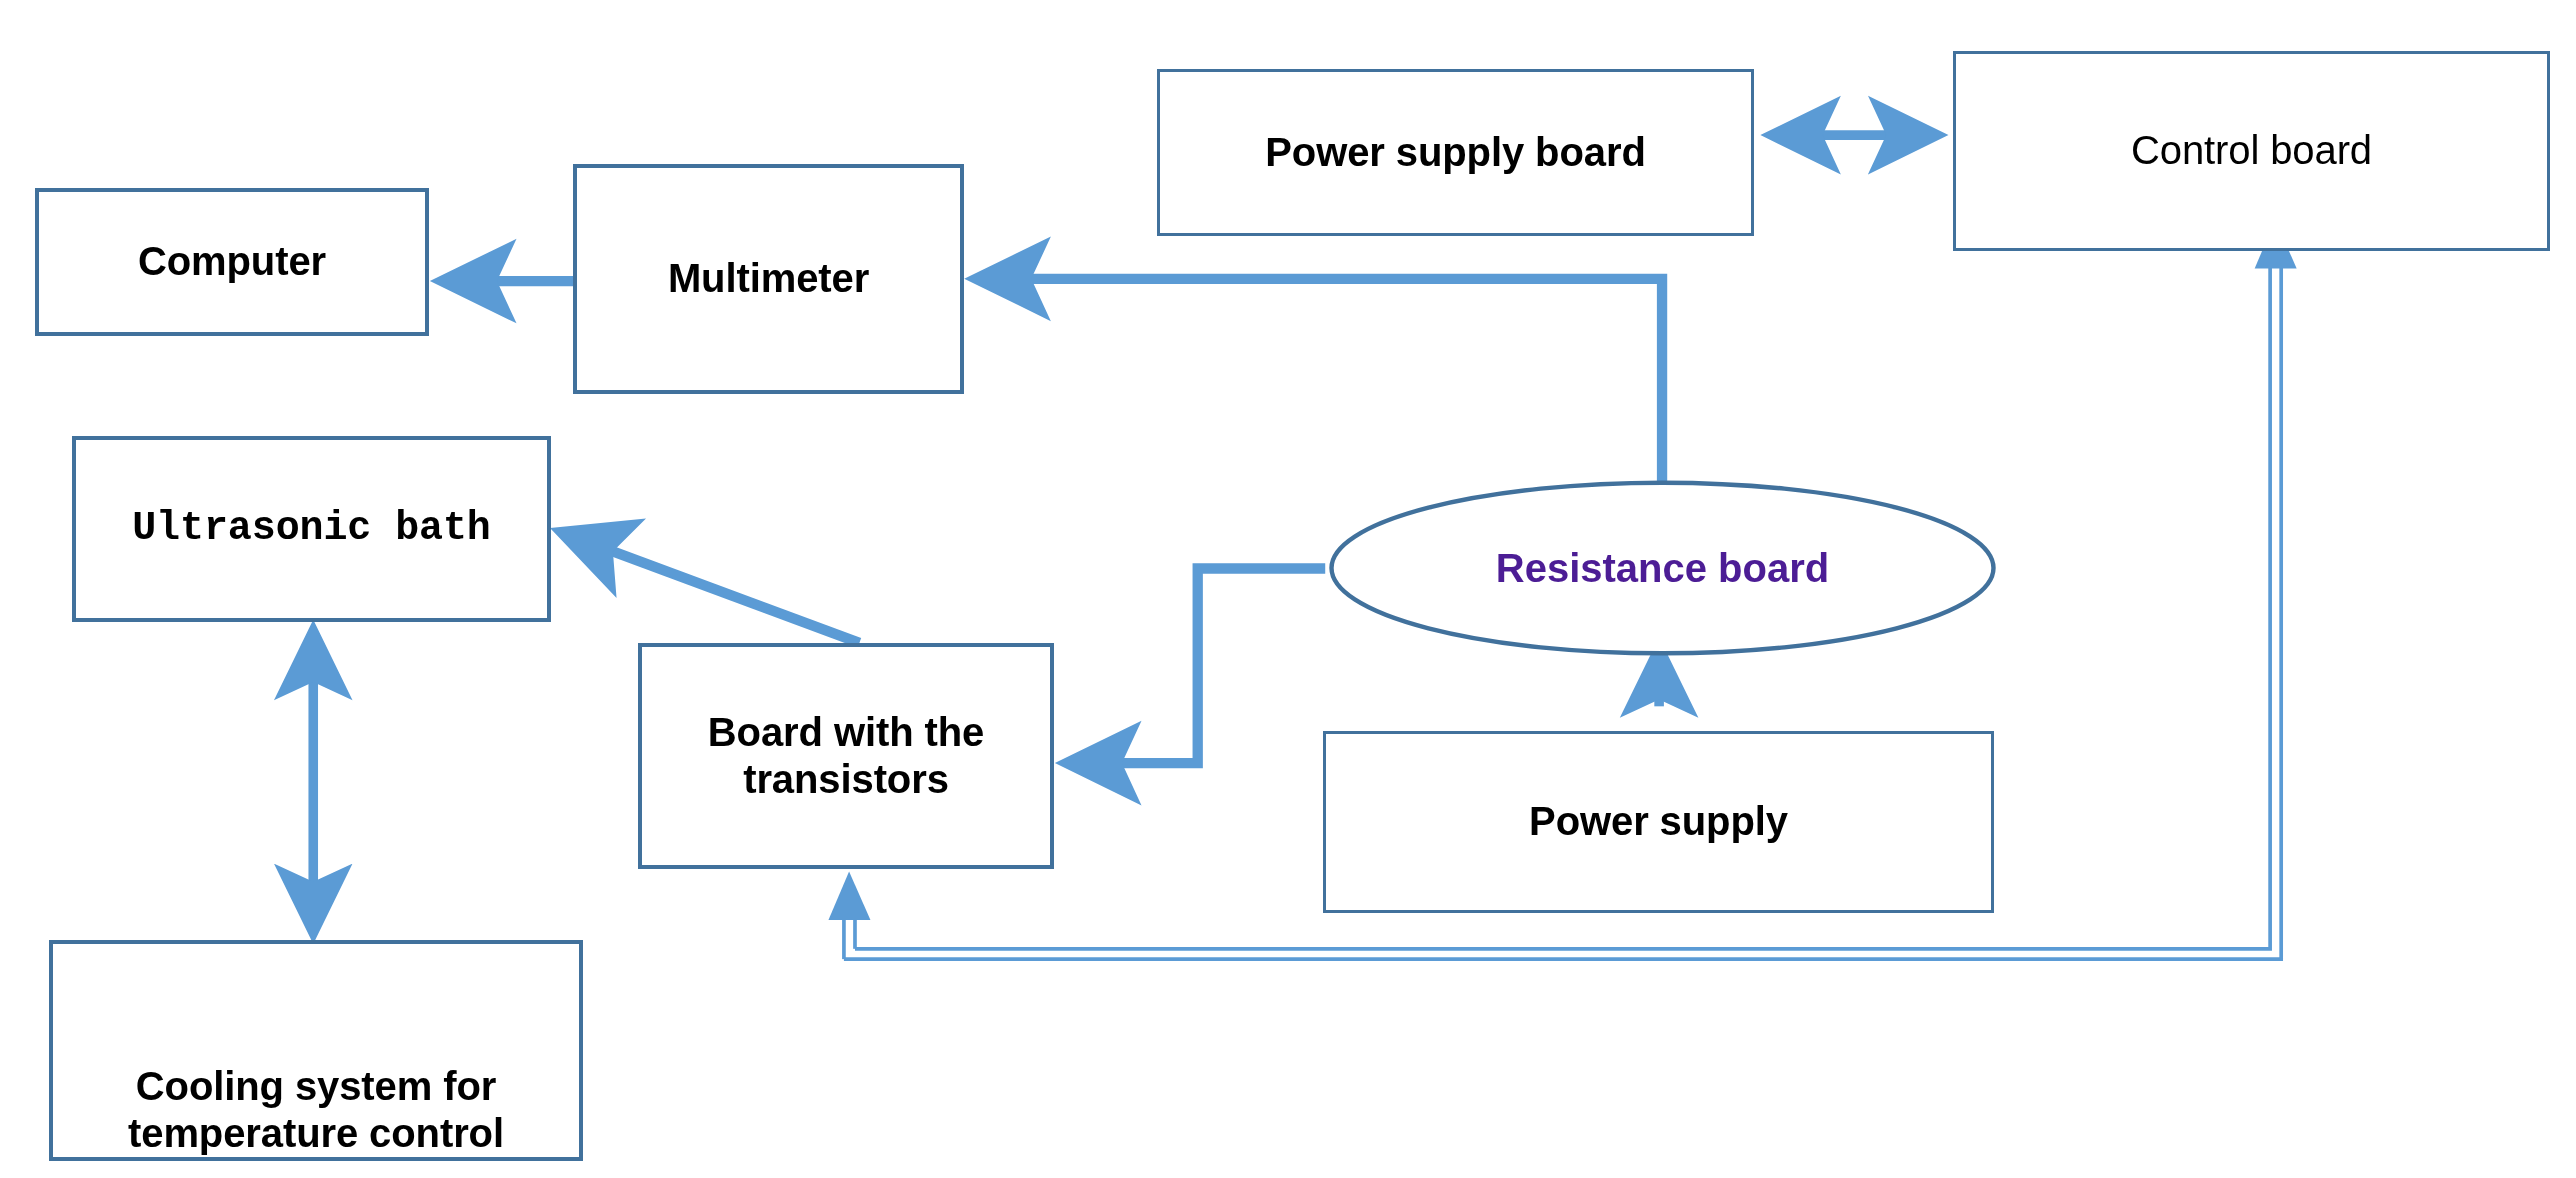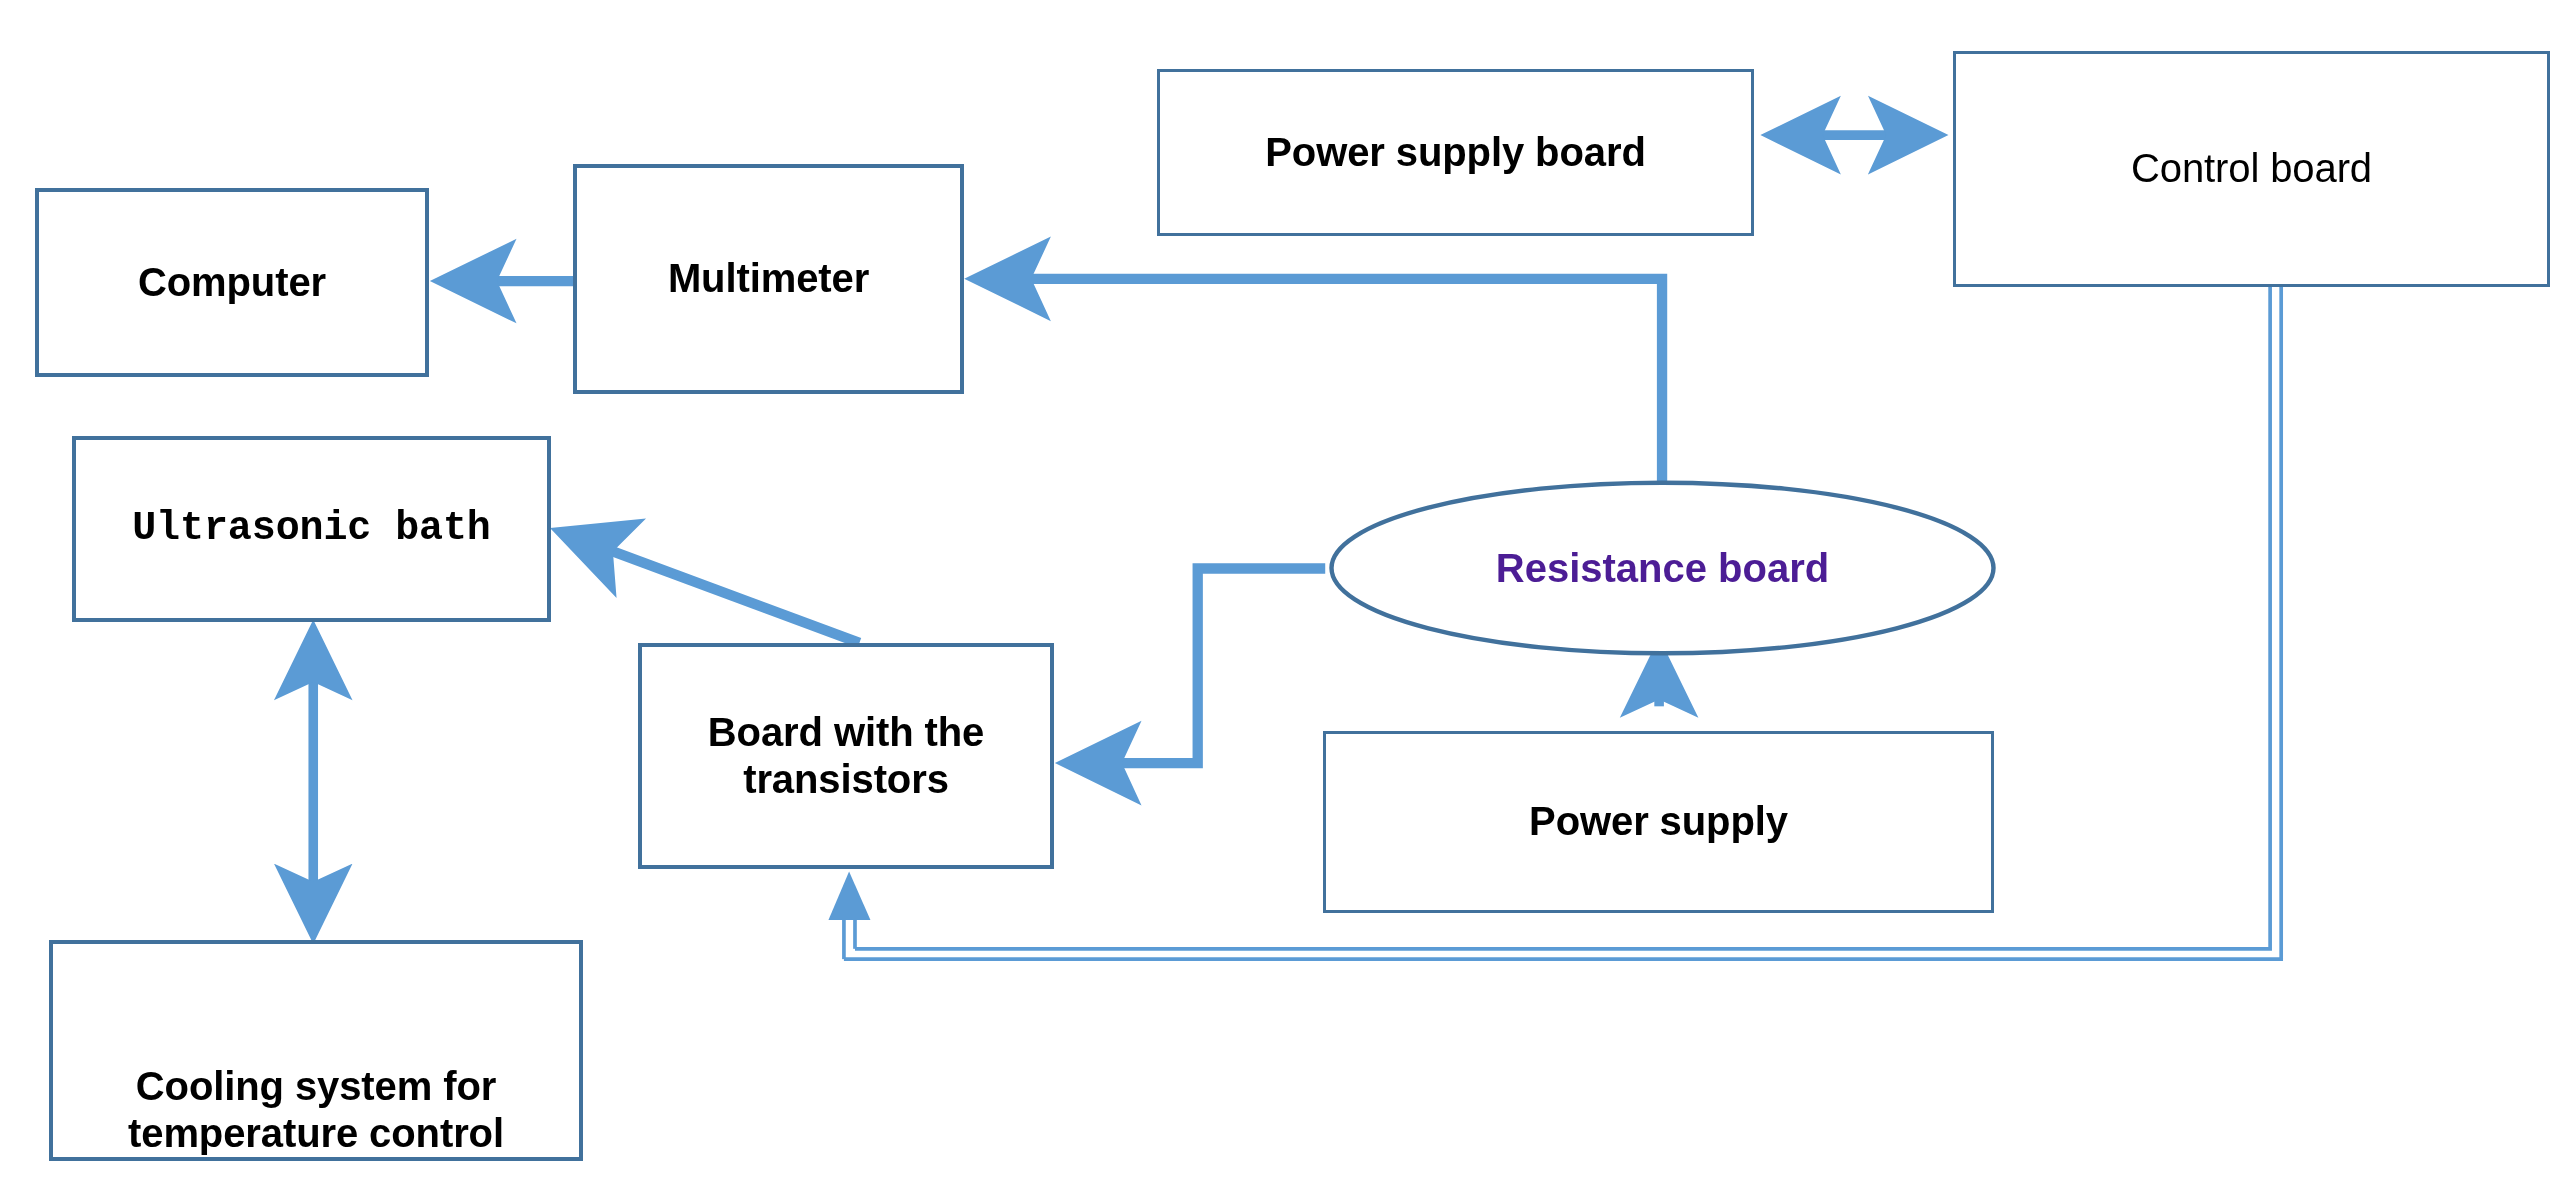--- a/index.html
+++ b/index.html
@@ -63,33 +63,33 @@
     <g>
       <polyline points="3080,332 3080,1287 1160,1287" fill="none" stroke="#5B9BD5" stroke-width="5"></polyline>
       <polyline points="3095,340 3095,1301 1145,1301" fill="none" stroke="#5B9BD5" stroke-width="5"></polyline>
       <polyline points="1160,1287 1160,1216" fill="none" stroke="#5B9BD5" stroke-width="5"></polyline>
       <polyline points="1145,1301 1145,1216" fill="none" stroke="#5B9BD5" stroke-width="5"></polyline>
       <path d="M1152,1182 L1181,1248 L1124,1248 Z" fill="#5B9BD5"></path>
       <path d="M3087,298 L3116,364 L3059,364 Z" fill="#5B9BD5"></path>
     </g>
   </svg>
 
-  <div class="node rect" style="left:35px;top:188px;width:394px;height:189px;">
+  <div class="node rect" style="left:35px;top:188px;width:394px;height:148px;">
     <span class="lbl">Computer</span>
   </div>
 
   <div class="node rect" style="left:573px;top:164px;width:391px;height:230px;">
     <span class="lbl">Multimeter</span>
   </div>
 
   <div class="node rect thin" style="left:1157px;top:46px;width:597px;height:167px;">
     <span class="lbl">Power supply board</span>
   </div>
 
-  <div class="node rect thin" style="left:1953px;top:28px;width:597px;height:236px;">
+  <div class="node rect thin" style="left:1953px;top:28px;width:597px;height:200px;">
     <span class="lbl reg">Control board</span>
   </div>
 
   <div class="node rect" style="left:72px;top:436px;width:479px;height:186px;font-family:Liberation Mono, monospace;">
     <span class="lbl">Ultrasonic bath</span>
   </div>
 
   <div class="node rect" style="left:638px;top:643px;width:416px;height:226px;">
     <span class="lbl" style="padding:0 20px;">Board with the transistors</span>
   </div>

